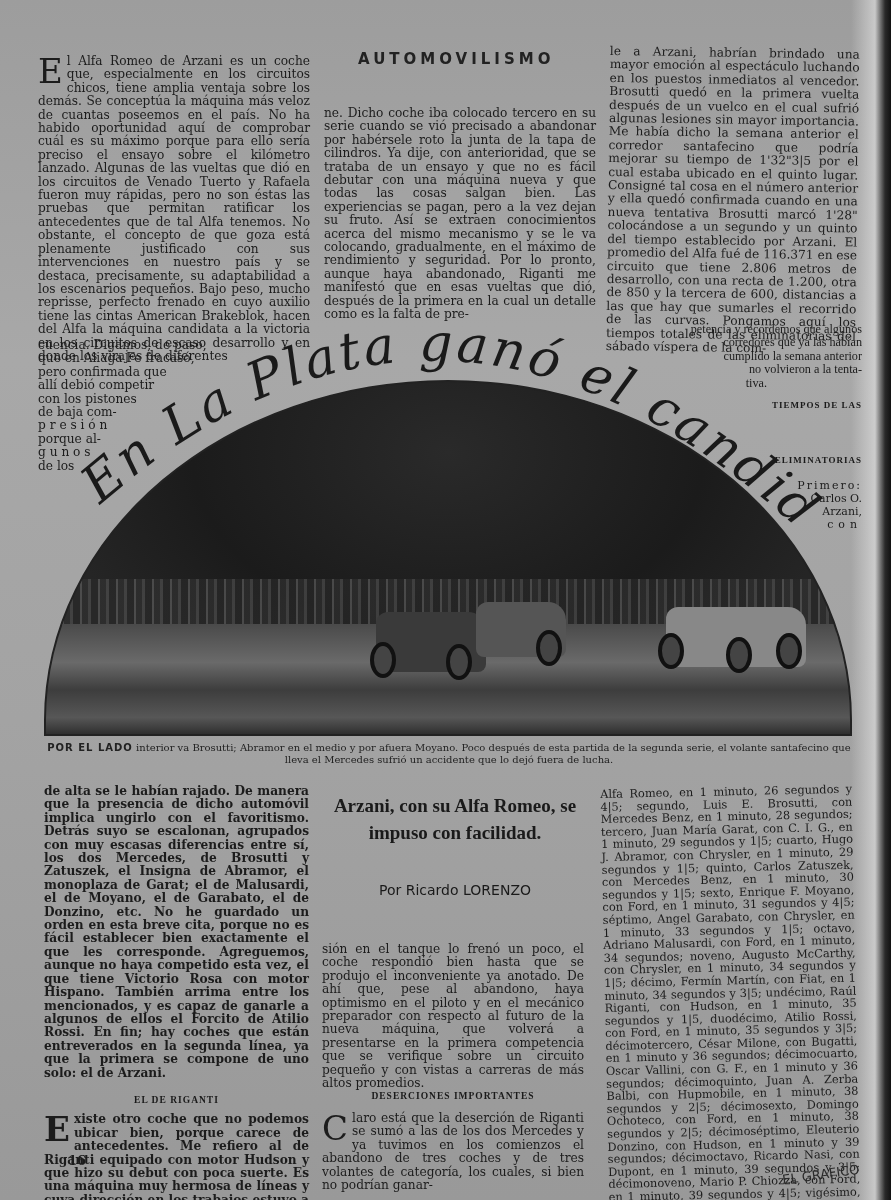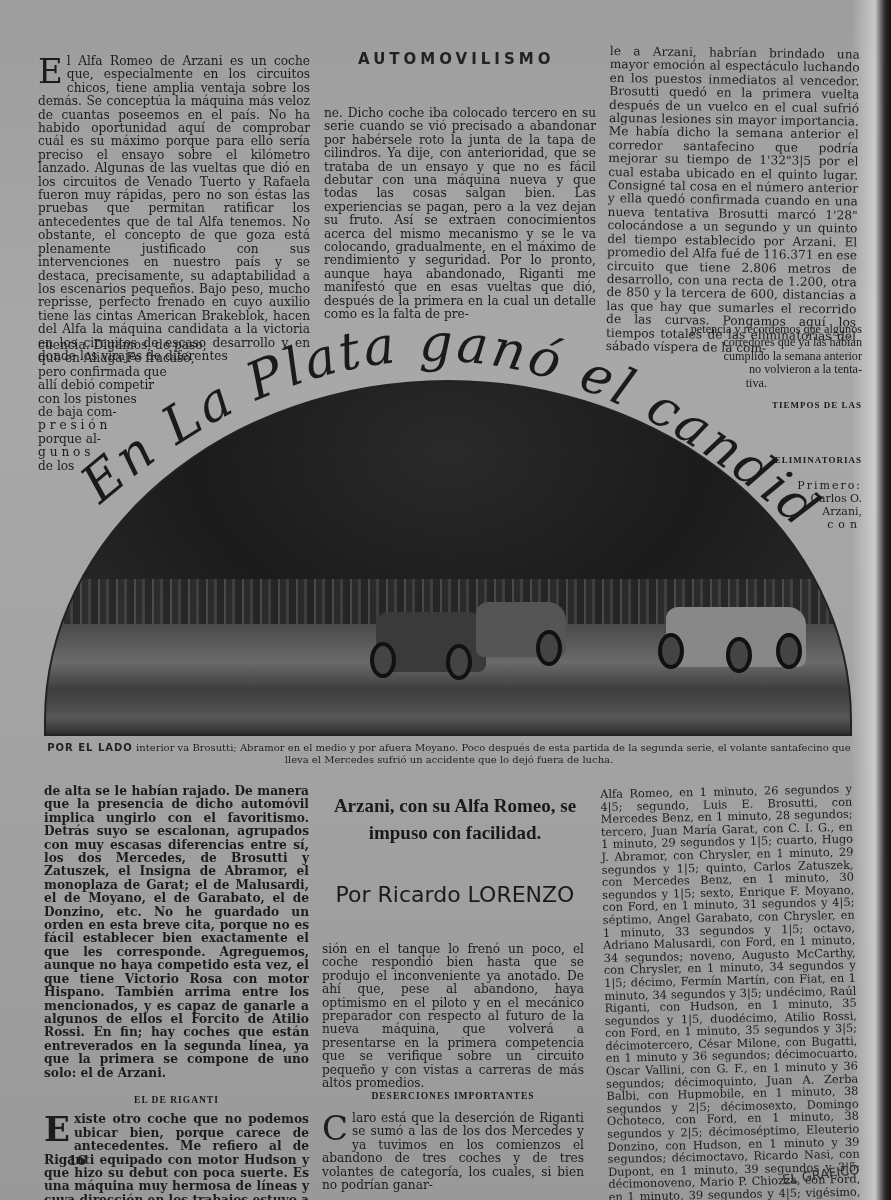--- a/index.html
+++ b/index.html
@@ -51,21 +51,21 @@
     position: absolute; left: 44px; top: 742px; width: 810px;
     font-size: 10px; line-height: 12px; text-align: center; color: #222;
   }
   .caption .lead { font-family: "DejaVu Sans", sans-serif; font-weight: bold; letter-spacing: 1px; }
   .headline {
     position: absolute; left: 330px; top: 792px; width: 250px;
     font-family: Liberation Serif, serif; font-weight: bold; font-size: 19px; line-height: 27px; text-align: center; color: #1a1a1a;
   }
   .byline {
     position: absolute; left: 330px; top: 882px; width: 250px; text-align: center;
-    font-family: "DejaVu Sans", sans-serif; font-size: 22px; color: #1a1a1a;
+    font-family: "DejaVu Sans", sans-serif; font-size: 14px; color: #1a1a1a;
   }
   .page-number { position: absolute; left: 52px; top: 1153px; font-weight: bold; font-size: 13px; margin-left: 16px; }
   .magazine-name { position: absolute; left: 782px; top: 1167px; font-family: "DejaVu Sans", sans-serif; font-size: 13px; transform: rotate(-8deg); color: #2a2a2a; }
   .results-col { font-size: 11.4px; line-height: 12.6px; }
   .side-box { position: absolute; text-align: right; }
 </style>
 </head>
 <body>
 
 <div class="page-shade-right"></div>

